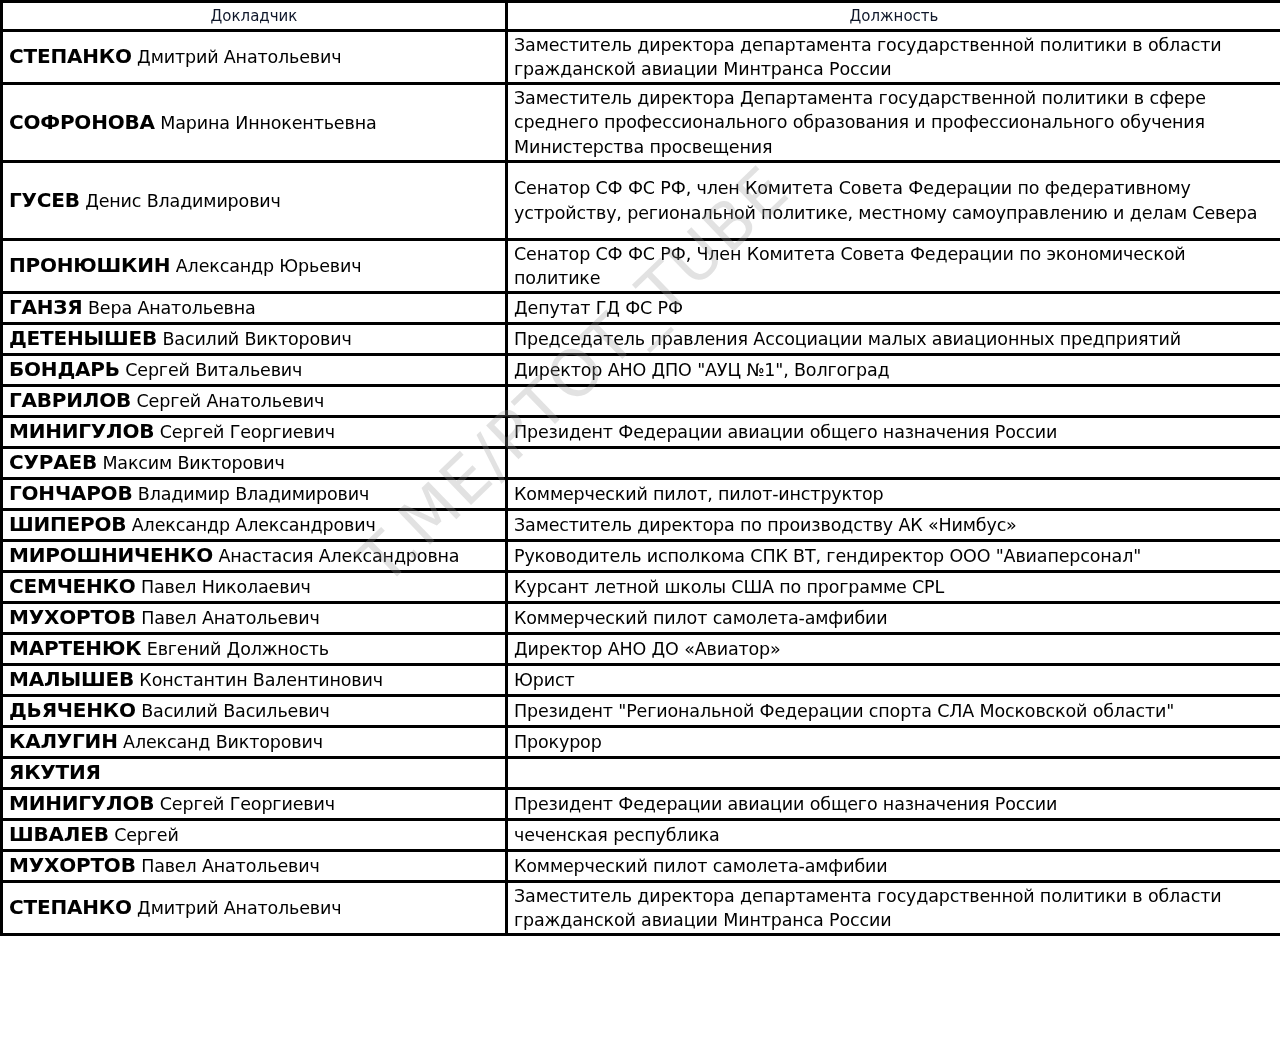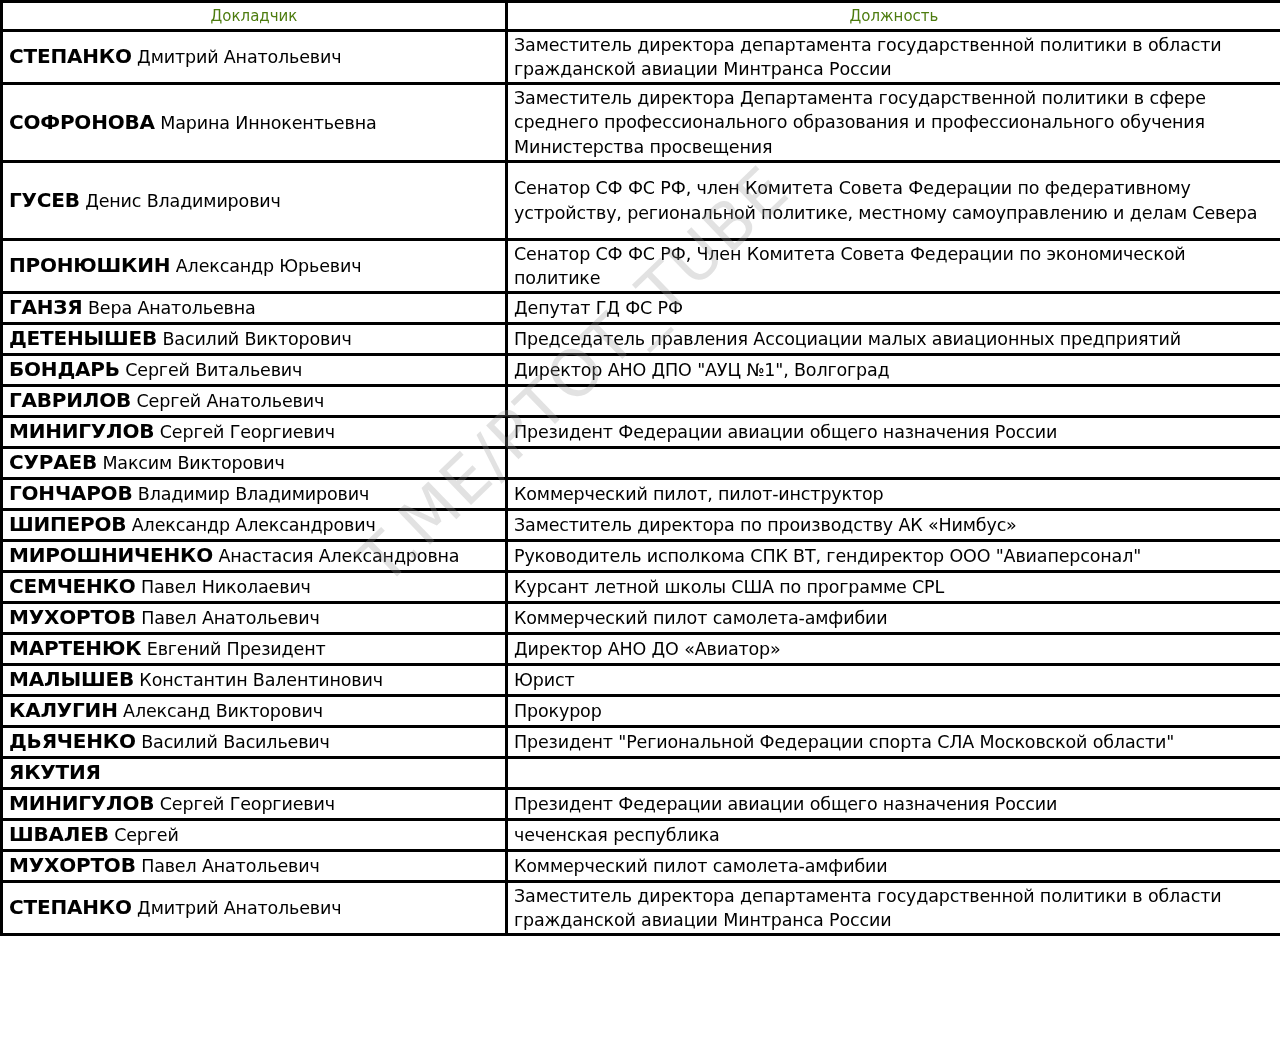--- a/index.html
+++ b/index.html
@@ -30,21 +30,21 @@
     border: 3px solid #000;
     padding: 0 6px;
     vertical-align: middle;
     overflow: hidden;
   }
   table.speakers th {
     height: 26px;
     font-weight: normal;
     font-size: 15px;
     text-align: center;
-    color: #4d7c0f;
+    color: #0f172a;
   }
   table.speakers td {
     font-size: 17.5px;
     line-height: 24.5px;
     letter-spacing: -0.15px;
   }
   td.name-cell {
     white-space: nowrap;
     font-size: 18px;
   }
@@ -145,34 +145,34 @@
       </tr>
       <tr class="h1">
         <td class="name-cell"><span class="surname">СЕМЧЕНКО</span> <span class="given">Павел Николаевич</span></td>
         <td class="pos-cell">Курсант летной школы США по программе CPL</td>
       </tr>
       <tr class="h1">
         <td class="name-cell"><span class="surname">МУХОРТОВ</span> <span class="given">Павел Анатольевич</span></td>
         <td class="pos-cell">Коммерческий пилот самолета-амфибии</td>
       </tr>
       <tr class="h1">
-        <td class="name-cell"><span class="surname">МАРТЕНЮК</span> <span class="given">Евгений Президент</span></td>
+        <td class="name-cell"><span class="surname">МАРТЕНЮК</span> <span class="given">Евгений Должность</span></td>
         <td class="pos-cell">Директор АНО ДО «Авиатор»</td>
       </tr>
       <tr class="h1">
         <td class="name-cell"><span class="surname">МАЛЫШЕВ</span> <span class="given">Константин Валентинович</span></td>
         <td class="pos-cell">Юрист</td>
       </tr>
       <tr class="h1">
+        <td class="name-cell"><span class="surname">ДЬЯЧЕНКО</span> <span class="given">Василий Васильевич</span></td>
+        <td class="pos-cell">Президент "Региональной Федерации спорта СЛА Московской области"</td>
+      </tr>
+      <tr class="h1">
         <td class="name-cell"><span class="surname">КАЛУГИН</span> <span class="given">Александ Викторович</span></td>
         <td class="pos-cell">Прокурор</td>
-      </tr>
-      <tr class="h1">
-        <td class="name-cell"><span class="surname">ДЬЯЧЕНКО</span> <span class="given">Василий Васильевич</span></td>
-        <td class="pos-cell">Президент "Региональной Федерации спорта СЛА Московской области"</td>
       </tr>
       <tr class="h1">
         <td class="name-cell"><span class="surname">ЯКУТИЯ</span> <span class="given"></span></td>
         <td class="pos-cell"></td>
       </tr>
       <tr class="h1">
         <td class="name-cell"><span class="surname">МИНИГУЛОВ</span> <span class="given">Сергей Георгиевич</span></td>
         <td class="pos-cell">Президент Федерации авиации общего назначения России</td>
       </tr>
       <tr class="h1">

